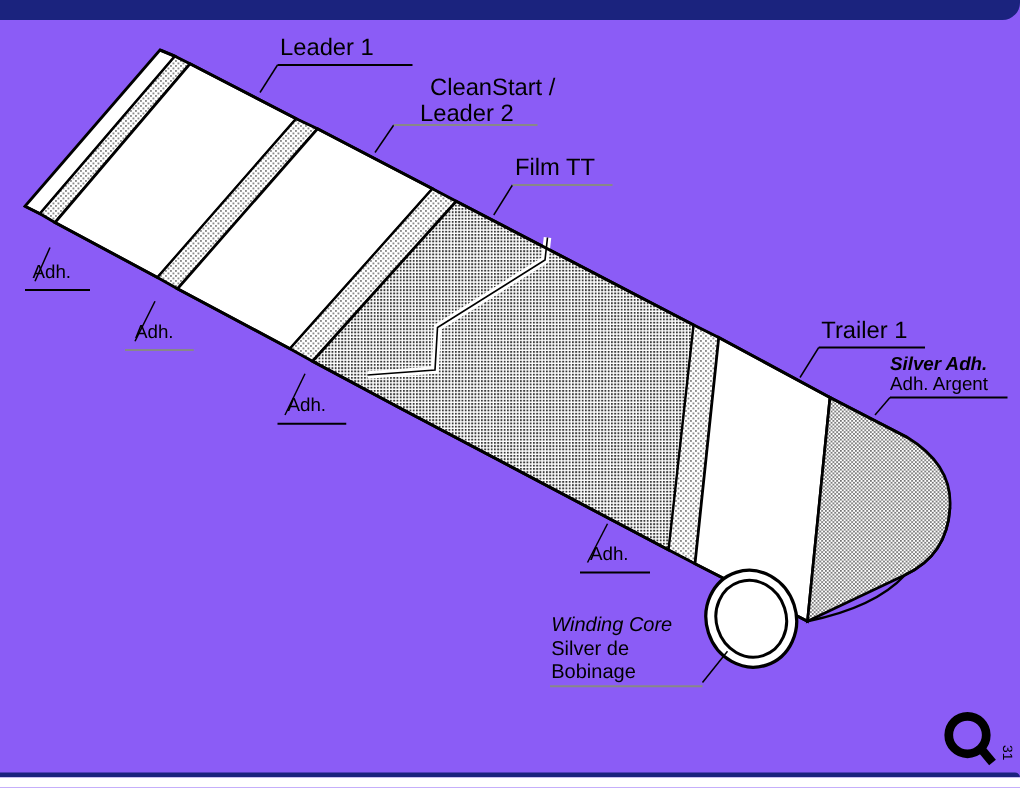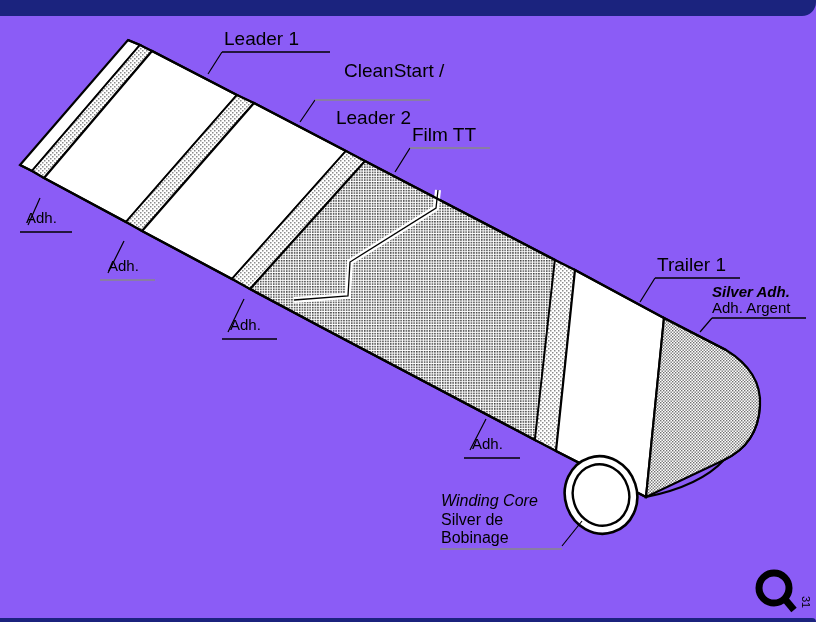--- a/index.html
+++ b/index.html
@@ -171,21 +171,21 @@
       <line x1="100" y1="280" x2="155" y2="280" stroke="#888888"></line>
       <line x1="222" y1="339" x2="277" y2="339" stroke="#000000"></line>
       <line x1="464" y1="458" x2="520" y2="458" stroke="#000000"></line>
       <line x1="440" y1="549" x2="562" y2="549" stroke="#888888"></line>
     </g>
   </svg>
 
   <div class="lbl lbl-main" style="left:224px; top:28px;">Leader 1</div>
 
   <div class="lbl lbl-main" style="left:316px; top:60px;margin-left:28px;">CleanStart /</div>
-  <div class="lbl lbl-main ctr" style="left:316px; top:81px; width:115px;margin-top:26px;">Leader 2</div>
+  <div class="lbl lbl-main ctr" style="left:316px; top:81px; width:115px;">Leader 2</div>
 
   <div class="lbl lbl-main" style="left:412px; top:124px;">Film TT</div>
 
   <div class="lbl lbl-main" style="left:657px; top:254px;">Trailer 1</div>
 
   <div class="lbl lbl-small ital" style="left:712px; top:284px; font-weight:bold;">Silver Adh.</div>
   <div class="lbl lbl-small" style="left:712px; top:300px;">Adh. Argent</div>
 
   <div class="lbl lbl-adh" style="left:26px; top:210px;">Adh.</div>
   <div class="lbl lbl-adh" style="left:108px; top:258px;">Adh.</div>

